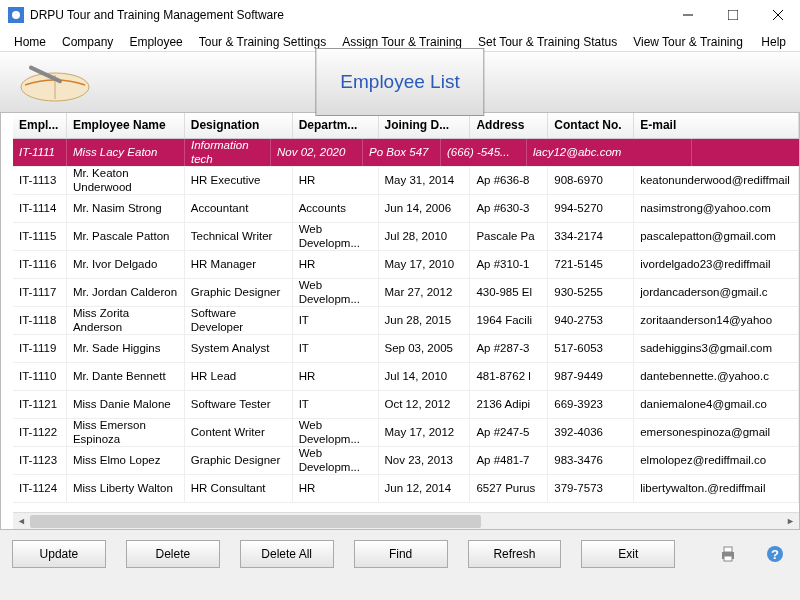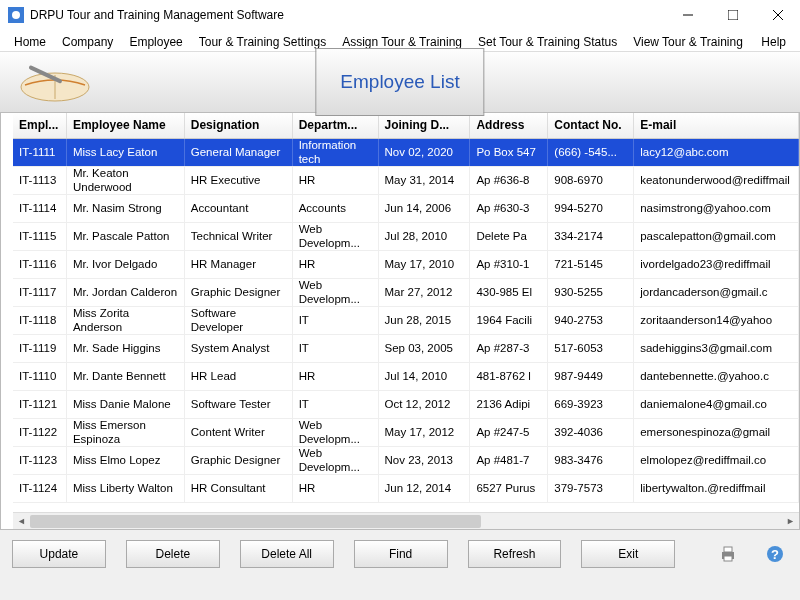--- a/index.html
+++ b/index.html
@@ -18,21 +18,21 @@
 
 .banner { height: 60px; background: linear-gradient(to bottom, #fefefe 0%, #e0e0e0 100%); position: relative; display: flex; align-items: center; }
 .banner-icon { width: 90px; height: 50px; margin-left: 10px; position: relative; }
 .page-title-box { position: absolute; left: 50%; transform: translateX(-50%); padding: 22px 24px; background: linear-gradient(to bottom, #fdfdfd, #dcdcdc); border: 1px solid #999; font-size: 19px; color: #2a5ab8; font-weight: normal; }
 
 .grid-wrap { border: 1px solid #bbb; margin: 0; height: 418px; background: #fff; display: flex; flex-direction: column; padding-left: 12px; }
 .grid-head { display: flex; background: linear-gradient(to bottom, #fff, #f0f0f0); border-bottom: 1px solid #ccc; height: 26px; }
 .grid-head .col { font-size: 12px; font-weight: bold; padding: 5px 6px; border-right: 1px solid #ddd; overflow: hidden; white-space: nowrap; text-overflow: ellipsis; }
 .grid-body { flex: 1; overflow: hidden; }
 .grid-row { display: flex; height: 28px; border-bottom: 1px solid #eee; }
-.grid-row.selected { background: #1d4ed8; color: #fff; }
+.grid-row.selected { background: #be185d; color: #fff; font-style: italic; }
 .grid-row .col { font-size: 11.5px; padding: 2px 6px; border-right: 1px solid #eee; overflow: hidden; white-space: nowrap; text-overflow: ellipsis; display: flex; align-items: center; line-height: 1.15; }
 .grid-row .col.wrap { white-space: normal; }
 .grid-row.selected .col { border-right: 1px solid rgba(255,255,255,0.2); }
 
 .c-id { width: 54px; }
 .c-name { width: 118px; }
 .c-desig { width: 108px; }
 .c-dept { width: 86px; }
 .c-join { width: 92px; }
 .c-addr { width: 78px; }
@@ -113,21 +113,20 @@
     <div class="col c-dept">Departm...</div>
     <div class="col c-join">Joining D...</div>
     <div class="col c-addr">Address</div>
     <div class="col c-contact">Contact No.</div>
     <div class="col c-email">E-mail</div>
   </div>
   <div class="grid-body" id="grid-body">
       <div class="grid-row selected">
         <div class="col c-id">IT-1111</div>
         <div class="col c-name wrap">Miss Lacy Eaton</div>
-        <div class="col c-desig wrap">General Manager</div>
         <div class="col c-dept wrap">Information tech</div>
         <div class="col c-join">Nov 02, 2020</div>
         <div class="col c-addr">Po Box 547</div>
         <div class="col c-contact">(666) -545...</div>
         <div class="col c-email">lacy12@abc.com</div>
       </div>
       <div class="grid-row">
         <div class="col c-id">IT-1113</div>
         <div class="col c-name wrap">Mr. Keaton Underwood</div>
         <div class="col c-desig wrap">HR Executive</div>
@@ -146,21 +145,21 @@
         <div class="col c-addr">Ap #630-3</div>
         <div class="col c-contact">994-5270</div>
         <div class="col c-email">nasimstrong@yahoo.com</div>
       </div>
       <div class="grid-row">
         <div class="col c-id">IT-1115</div>
         <div class="col c-name wrap">Mr. Pascale Patton</div>
         <div class="col c-desig wrap">Technical Writer</div>
         <div class="col c-dept wrap">Web Developm...</div>
         <div class="col c-join">Jul 28, 2010</div>
-        <div class="col c-addr">Delete Pa</div>
+        <div class="col c-addr">Pascale Pa</div>
         <div class="col c-contact">334-2174</div>
         <div class="col c-email">pascalepatton@gmail.com</div>
       </div>
       <div class="grid-row">
         <div class="col c-id">IT-1116</div>
         <div class="col c-name wrap">Mr. Ivor Delgado</div>
         <div class="col c-desig wrap">HR Manager</div>
         <div class="col c-dept wrap">HR</div>
         <div class="col c-join">May 17, 2010</div>
         <div class="col c-addr">Ap #310-1</div>

